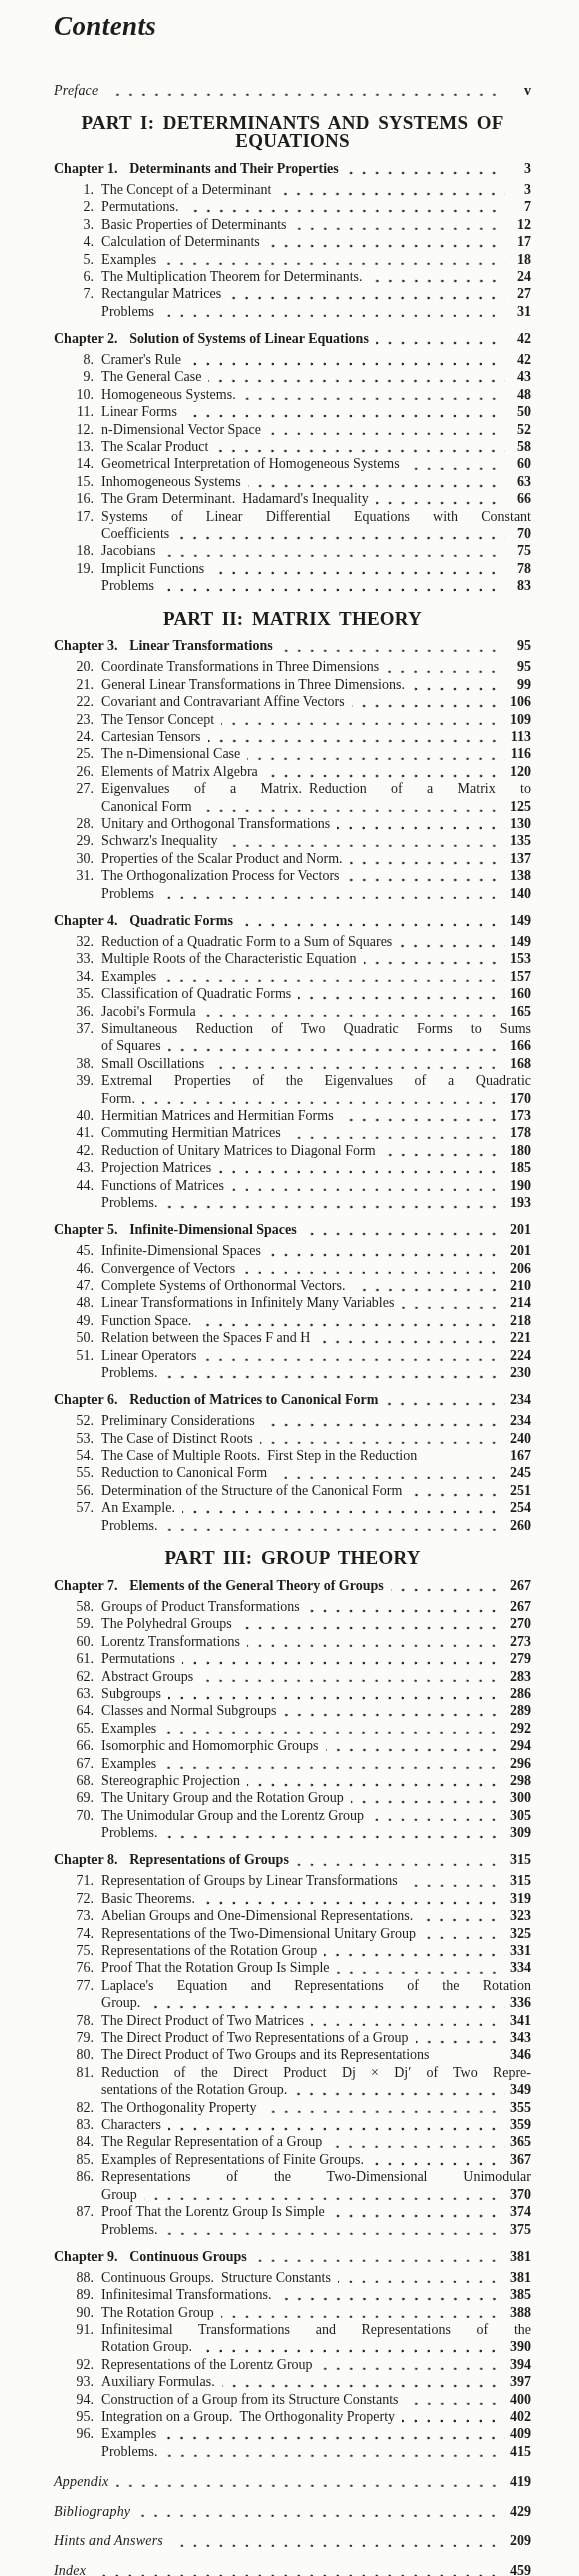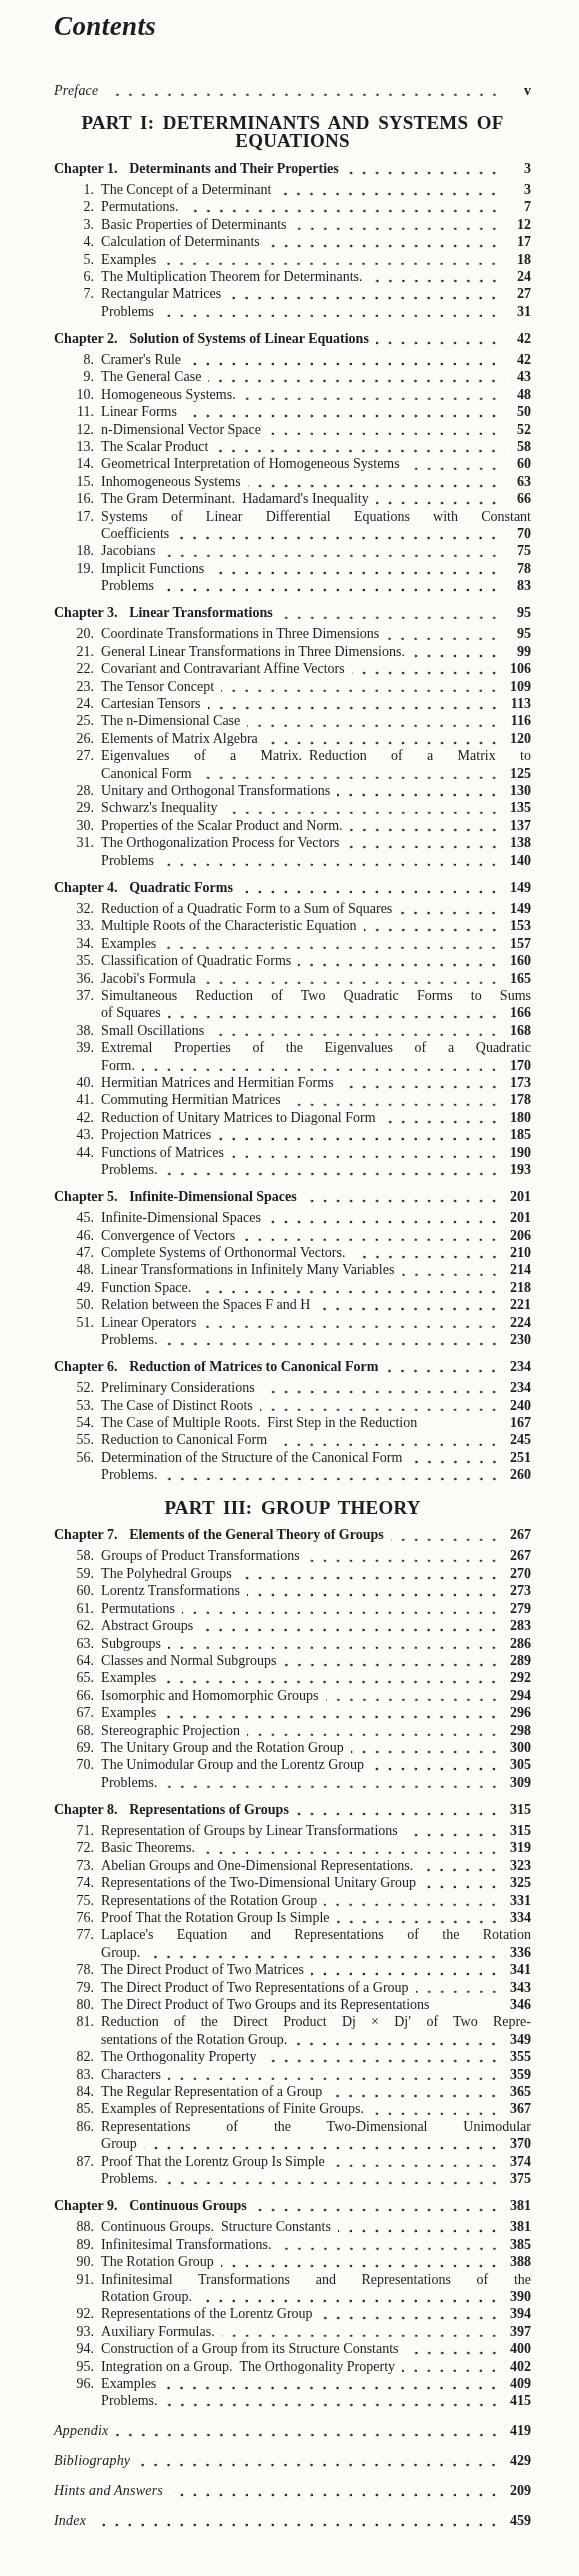--- a/index.html
+++ b/index.html
@@ -291,20 +291,21 @@
       <div class="sec-row">
         <span class="num"></span>
         <div class="body">
           <div class="line">
             <span class="t">Problems</span>
             <span class="leader"></span>
             <span class="page-num">83</span>
           </div>
         </div>
       </div>
+      <div class="part-heading">PART II: MATRIX THEORY</div>
       <div class="chapter-row">
         <span class="chap-label">Chapter 3.</span>
         <span class="chap-title">Linear Transformations</span>
         <span class="leader"></span>
         <span class="page-num">95</span>
       </div>
       <div class="sec-row">
         <span class="num">20.</span>
         <div class="body">
           <div class="line">
@@ -715,20 +716,30 @@
           </div>
         </div>
       </div>
       <div class="sec-row">
         <span class="num">56.</span>
         <div class="body">
           <div class="line">
             <span class="t">Determination of the Structure of the Canonical Form</span>
             <span class="leader"></span>
             <span class="page-num">251</span>
+          </div>
+        </div>
+      </div>
+      <div class="sec-row">
+        <span class="num">57.</span>
+        <div class="body">
+          <div class="line">
+            <span class="t">An Example.</span>
+            <span class="leader"></span>
+            <span class="page-num">254</span>
           </div>
         </div>
       </div>
       <div class="sec-row">
         <span class="num"></span>
         <div class="body">
           <div class="line">
             <span class="t">Problems.</span>
             <span class="leader"></span>
             <span class="page-num">260</span>

